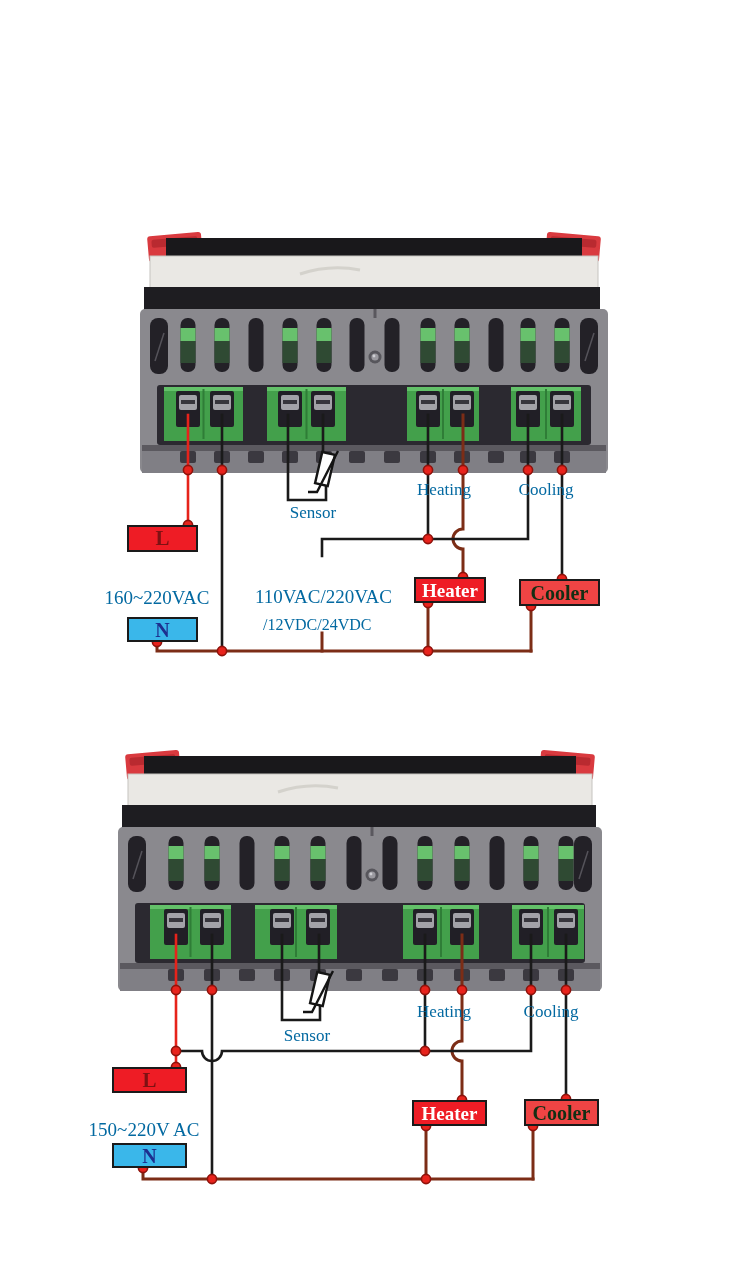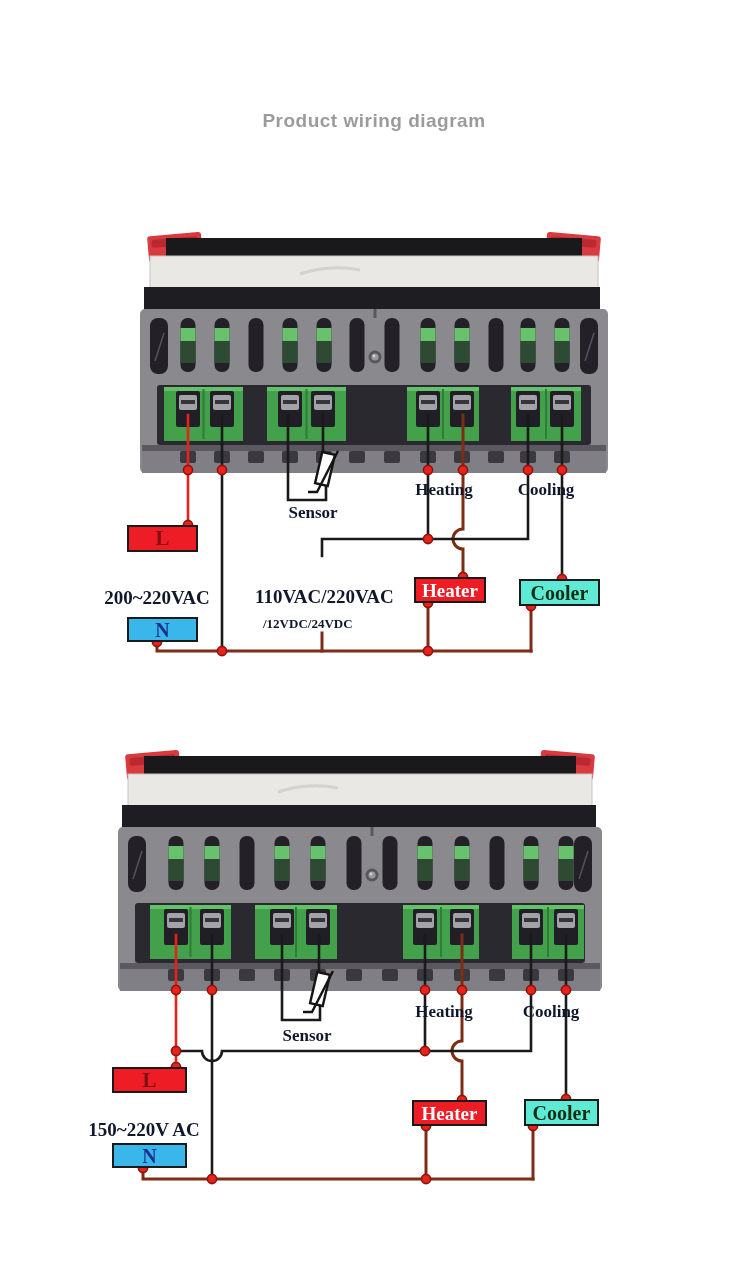--- a/index.html
+++ b/index.html
@@ -1,29 +1,29 @@
 <!DOCTYPE html>
 <html><head>
 <meta charset="utf-8">
 <style>
   html,body{margin:0;padding:0;background:#ffffff;}
   .page{position:relative;width:748px;height:1280px;background:#ffffff;overflow:hidden;
         font-family:"Liberation Serif","DejaVu Serif",serif;}
   .title{position:absolute;left:0;top:110px;width:748px;text-align:center;
          font-family:"Liberation Sans","DejaVu Sans",sans-serif;
          font-size:19px;font-weight:600;letter-spacing:.5px;color:#9b9b9b;}
-  .lbl{position:absolute;color:#0f172a;font-weight:700;white-space:nowrap;}
+  .lbl{position:absolute;color:#0369a1;font-weight:400;white-space:nowrap;}
   .ctr{text-align:center;}
   .box{position:absolute;border:2px solid #1a1a1a;box-sizing:border-box;
        display:flex;align-items:center;justify-content:center;
        font-weight:700;line-height:1;}
   .box-l{background:#ee1c25;color:#7e1113;font-size:21px;}
   .box-n{background:#3ab7ea;color:#1d2f8f;font-size:20px;}
   .box-heater{background:#ee1c25;color:#ffffff;font-size:19px;}
-  .box-cooler{background:#5eead4;color:#132e13;font-size:20px;}
+  .box-cooler{background:#ef4444;color:#132e13;font-size:20px;}
   #scene{position:absolute;left:0;top:0;width:748px;height:1280px;pointer-events:none;}
 </style>
 </head>
 <body>
 
 <div class="page">
 
   <div id="svg-holder">
       <svg id="scene" viewBox="0 0 748 1280" xmlns="http://www.w3.org/2000/svg">
    <g>
@@ -324,30 +324,29 @@
           <circle cx="426" cy="1126" r="4.6" fill="#e8231c" stroke="#8f120b" stroke-width="1.6"></circle>
           <circle cx="566" cy="1099" r="4.6" fill="#e8231c" stroke="#8f120b" stroke-width="1.6"></circle>
           <circle cx="533" cy="1126" r="4.6" fill="#e8231c" stroke="#8f120b" stroke-width="1.6"></circle>
           <circle cx="143" cy="1168" r="4.6" fill="#e8231c" stroke="#8f120b" stroke-width="1.6"></circle>
           <circle cx="212" cy="1179" r="4.6" fill="#e8231c" stroke="#8f120b" stroke-width="1.6"></circle>
           <circle cx="426" cy="1179" r="4.6" fill="#e8231c" stroke="#8f120b" stroke-width="1.6"></circle>
         </g>
  </svg>
     </div>
 
-  <div class="title">Product wiring diagram</div>
 
   <div class="box box-l" style="left:127px;top:525px;width:71px;height:27px;">L</div>
   <div class="box box-n" style="left:127px;top:617px;width:71px;height:25px;">N</div>
-  <div class="lbl ctr" style="left:98px;top:587px;width:118px;font-size:19px;">200~220VAC</div>
+  <div class="lbl ctr" style="left:98px;top:587px;width:118px;font-size:19px;">160~220VAC</div>
   <div class="lbl ctr" style="left:273px;top:503px;width:80px;font-size:17px;">Sensor</div>
   <div class="lbl ctr" style="left:404px;top:480px;width:80px;font-size:17px;">Heating</div>
   <div class="lbl ctr" style="left:506px;top:480px;width:80px;font-size:17px;">Cooling</div>
   <div class="lbl" style="left:255px;top:586px;font-size:19px;">110VAC/220VAC</div>
-  <div class="lbl" style="left:263px;top:616px;font-size:13px;">/12VDC/24VDC</div>
+  <div class="lbl" style="left:263px;top:616px;font-size:16px;">/12VDC/24VDC</div>
   <div class="box box-heater" style="left:414px;top:577px;width:72px;height:26px;">Heater</div>
   <div class="box box-cooler" style="left:519px;top:579px;width:81px;height:27px;">Cooler</div>
 
   <div class="box box-l" style="left:112px;top:1067px;width:75px;height:26px;">L</div>
   <div class="box box-n" style="left:112px;top:1143px;width:75px;height:25px;">N</div>
   <div class="lbl ctr" style="left:85px;top:1119px;width:118px;font-size:19px;">150~220V AC</div>
   <div class="lbl ctr" style="left:267px;top:1026px;width:80px;font-size:17px;">Sensor</div>
   <div class="lbl ctr" style="left:404px;top:1002px;width:80px;font-size:17px;">Heating</div>
   <div class="lbl ctr" style="left:511px;top:1002px;width:80px;font-size:17px;">Cooling</div>
   <div class="box box-heater" style="left:412px;top:1100px;width:75px;height:26px;">Heater</div>

